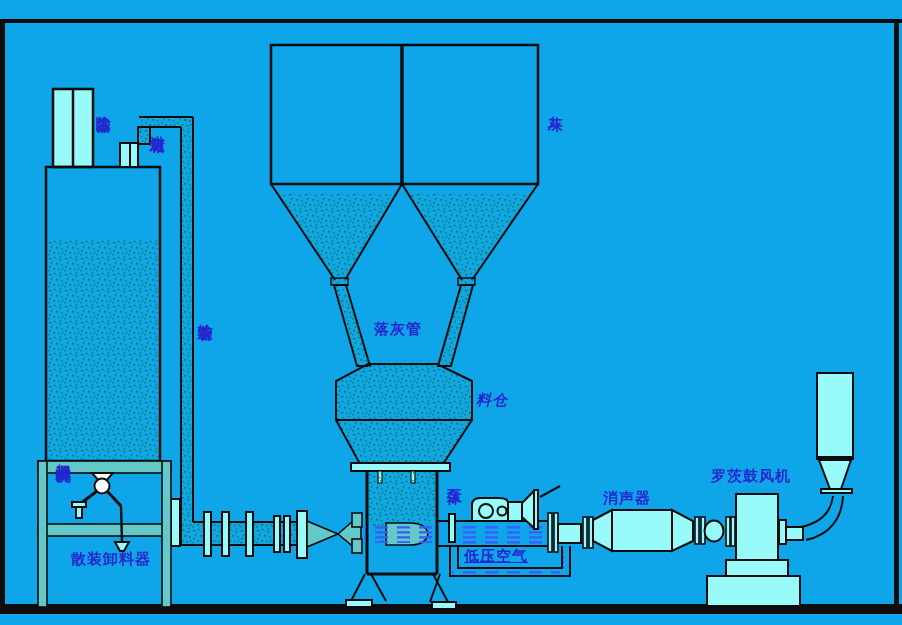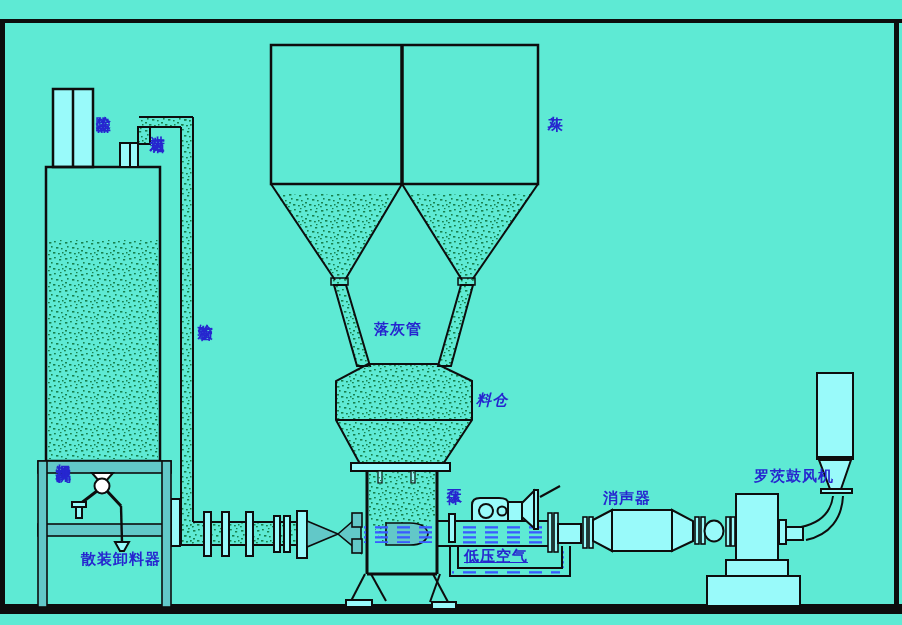--- a/index.html
+++ b/index.html
@@ -1,16 +1,16 @@
 <!DOCTYPE html>
 <html><head>
 <meta charset="utf-8">
 <style>
   html,body{margin:0;padding:0;background:#99FAFA;}
-  #stage{position:relative;width:902px;height:625px;background:#5eead4;overflow:hidden;
+  #stage{position:relative;width:902px;height:625px;background:#0ea5e9;overflow:hidden;
          font-family:"DejaVu Sans","Liberation Sans",sans-serif;}
   #schematic{position:absolute;left:0;top:0;}
   .lbl{position:absolute;color:#2626CF;font-weight:bold;line-height:1.08;white-space:pre;
        font-family:"DejaVu Sans","Liberation Sans",sans-serif;}
   .h{font-size:15px;letter-spacing:1px;}
   .v{writing-mode:vertical-rl;text-orientation:upright;font-size:15px;letter-spacing:1px;}
 </style>
 </head>
 <body>
 
@@ -205,17 +205,17 @@
 
   <div class="lbl v" style="left:95px;  top:104px;">除尘器</div>
   <div class="lbl v" style="left:149px; top:124px;">进灰箱</div>
   <div class="lbl v" style="left:547px; top:104px;">灰斗</div>
   <div class="lbl v" style="left:197px; top:312px;">输灰管</div>
   <div class="lbl h" style="left:374px; top:321px;">落灰管</div>
   <div class="lbl h" style="left:476px; top:392px;font-style:italic;">料仓</div>
   <div class="lbl v" style="left:446px; top:477px;">泵体</div>
   <div class="lbl h" style="left:464px; top:548px;text-decoration:underline;">低压空气</div>
   <div class="lbl h" style="left:603px; top:490px;">消声器</div>
-  <div class="lbl h" style="left:711px; top:468px;margin-left:43px;">罗茨鼓风机</div>
+  <div class="lbl h" style="left:711px; top:468px;">罗茨鼓风机</div>
   <div class="lbl v" style="left:55px;  top:452px;">加湿搅拌机</div>
-  <div class="lbl h" style="left:81px;  top:551px;">散装卸料器</div>
+  <div class="lbl h" style="left:71px;  top:551px;">散装卸料器</div>
 
 </div>
 
 </body></html>

